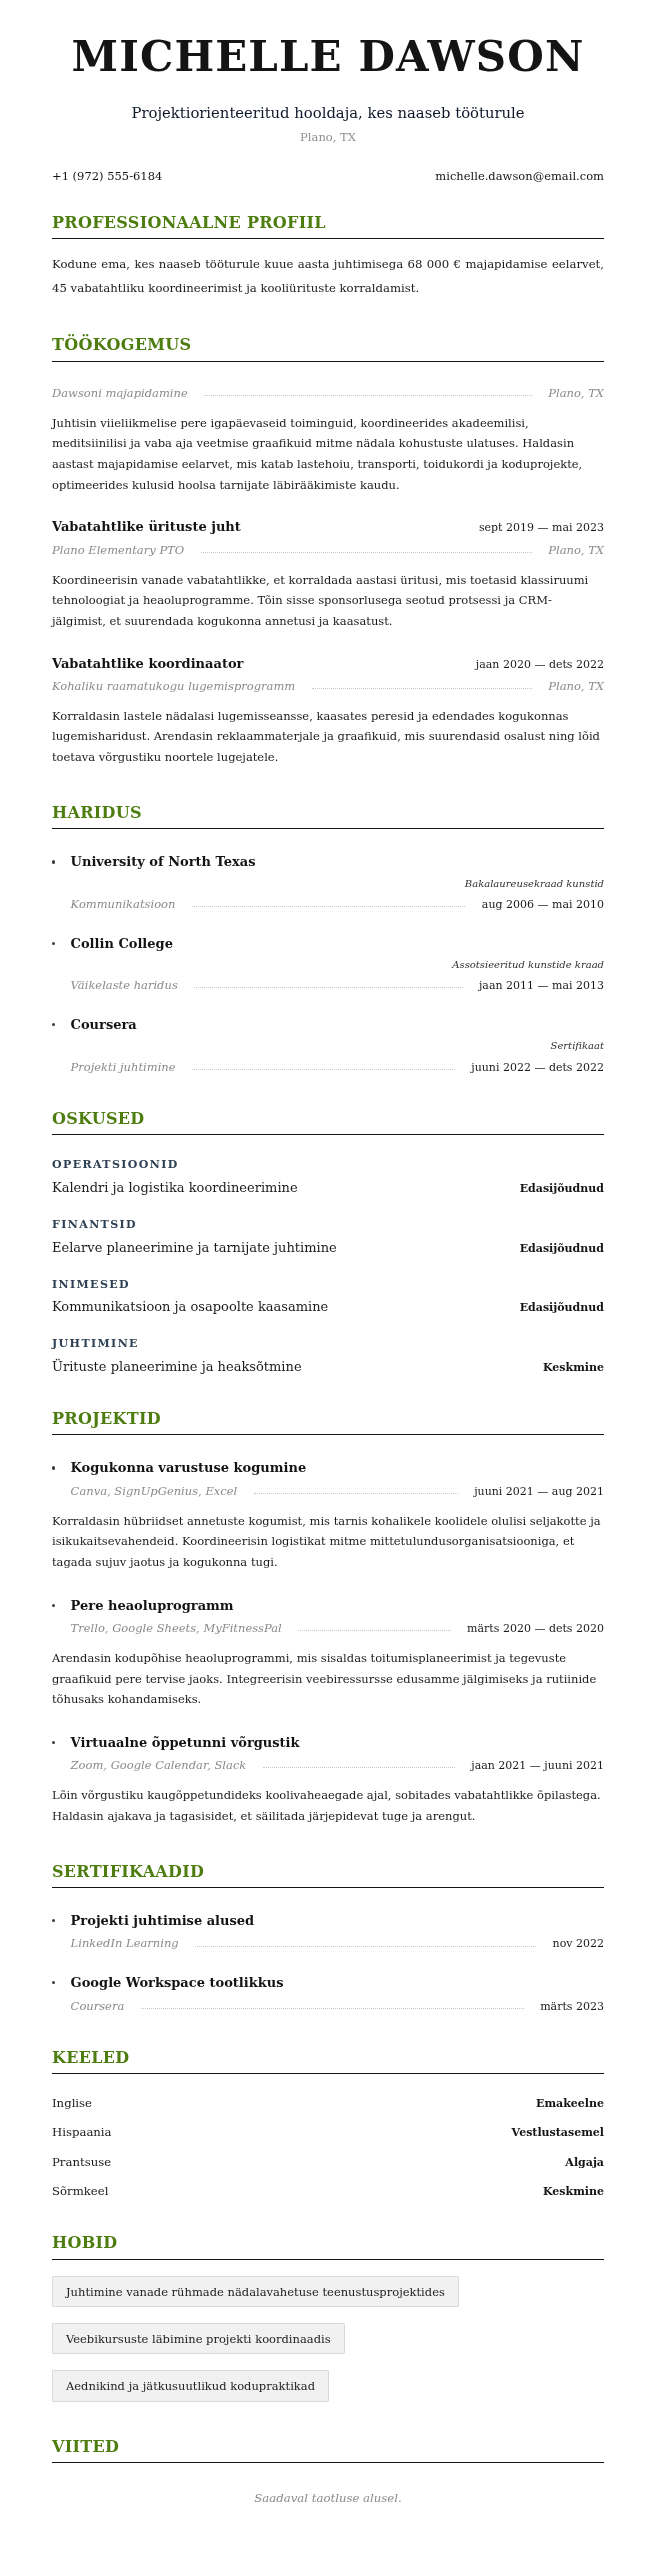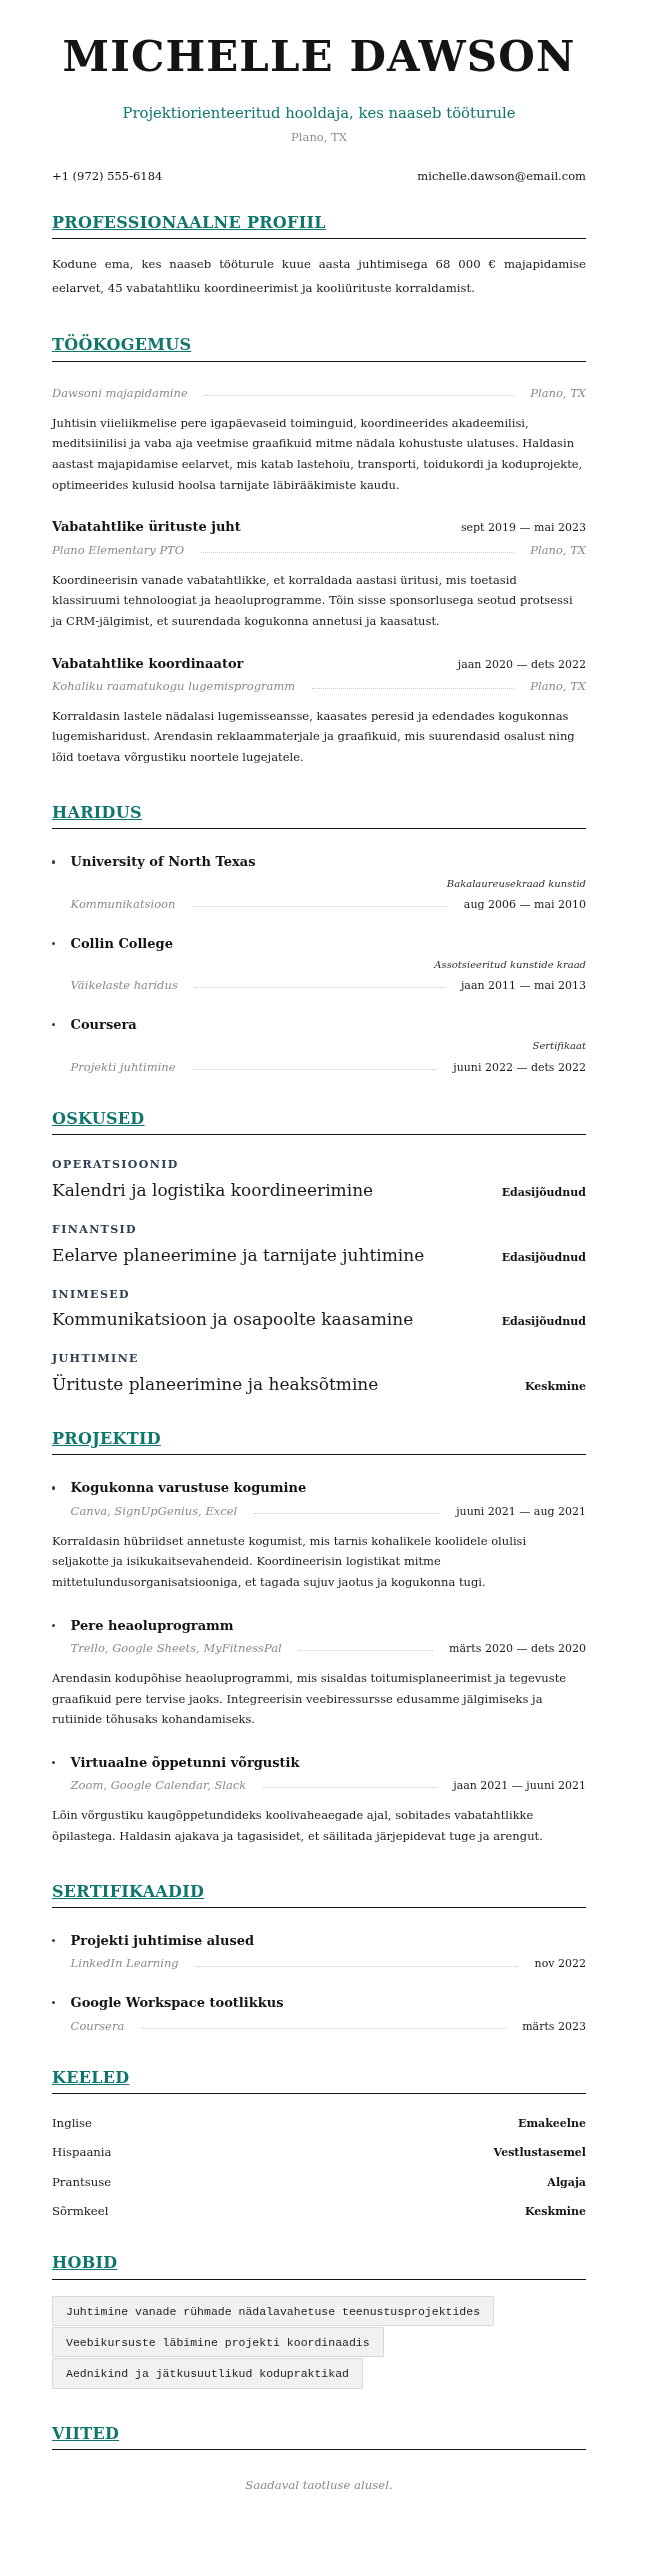--- a/index.html
+++ b/index.html
@@ -1,31 +1,31 @@
 <!DOCTYPE html>
 <html style="font-size:8.7px"><head>
 <meta charset="utf-8">
 <style>
   html,body{margin:0;padding:0;}
   body{
     width:656px;height:2576px;overflow:hidden;background:#ffffff;
     font-family:"DejaVu Serif","Liberation Serif",serif;color:#1a1a1a;
   }
-  .page{padding:32px 70px 0 52px;}
+  .page{padding:32px 52px 0 52px;}
 
   
   .name{font-size:42px;line-height:1.2;font-weight:700;text-align:center;letter-spacing:1.1px;margin:0;color:#141414;}
-  .tagline{text-align:center;font-size:14.8px;margin-top:22px;color:#0f766e;}
+  .tagline{text-align:center;font-size:14.8px;margin-top:22px;color:#0f172a;}
   .location{text-align:center;font-size:11.5px;margin-top:8.7px;color:#8e8e8e;}
   .contact-row{display:flex;justify-content:space-between;align-items:flex-start;margin-top:25px;font-size:11.5px;color:#141414;}
 
   
   section{margin-top:35px;}
   section.first{margin-top:29.5px;}
-  h2{font-size:16px;font-weight:700;letter-spacing:0.3px;margin:0;padding-bottom:6.6px;border-bottom:1.6px solid #161616;color:#0f766e;text-decoration:underline;}
+  h2{font-size:16px;font-weight:700;letter-spacing:0.3px;margin:0;padding-bottom:6.6px;border-bottom:1.6px solid #161616;color:#4d7c0f;}
 
   .profile-text{margin:14px 0 0 0;font-size:11.7px;line-height:2.0;text-align:justify;color:#1b1b1b;}
 
   
   .job{margin-top:24px;}
   .title-row{display:flex;justify-content:space-between;align-items:baseline;}
   h3{font-size:13px;font-weight:700;margin:0;color:#141414;}
   .dates{font-size:11px;color:#1a1a1a;white-space:nowrap;}
   .sub-row{display:flex;align-items:baseline;margin-top:8.2px;font-size:11.5px;}
   .italic{font-style:italic;}
@@ -37,29 +37,29 @@
   .item{margin-top:25px;}
   .bullet-row{display:flex;align-items:center;}
   .dot{width:3.3px;height:3.3px;border-radius:50%;background:#3a3a3a;margin-right:15.3px;flex:0 0 auto;}
   .indent{margin-left:18.6px;}
   .degree{font-size:10px;font-style:italic;color:#2f2f2f;margin-top:8.2px;text-align:right;}
 
   
   .skill-group{margin-top:23px;}
   .category{font-size:11px;font-weight:700;letter-spacing:1.4px;color:#2e4053;}
   .skill-row{display:flex;justify-content:space-between;align-items:baseline;margin-top:8.7px;}
-  .skill-name{font-size:17px;color:#1b1b1b;}
+  .skill-name{font-size:13px;color:#1b1b1b;}
   .level{font-size:11px;font-weight:700;color:#141414;white-space:nowrap;}
 
   
   .lang-row{display:flex;justify-content:space-between;align-items:baseline;margin-top:15.3px;font-size:11.7px;}
   .lang-row:first-of-type{margin-top:22px;}
 
   
-  .chips{display:flex;flex-wrap:wrap;gap:1px;margin-top:16.4px;font-family:Liberation Mono, monospace;}
+  .chips{display:flex;flex-wrap:wrap;gap:16px;margin-top:16.4px;}
   .chip{background:#f1f1f2;border:0.5px solid #d9d9db;border-radius:1.1px;padding:7.6px 13px;font-size:11.5px;color:#222222;}
 
   
   .ref-text{text-align:center;font-style:italic;color:#8a8a8a;font-size:11.7px;margin-top:28px;}
 </style>
 </head>
 <body>
 
 <div class="page">
 

